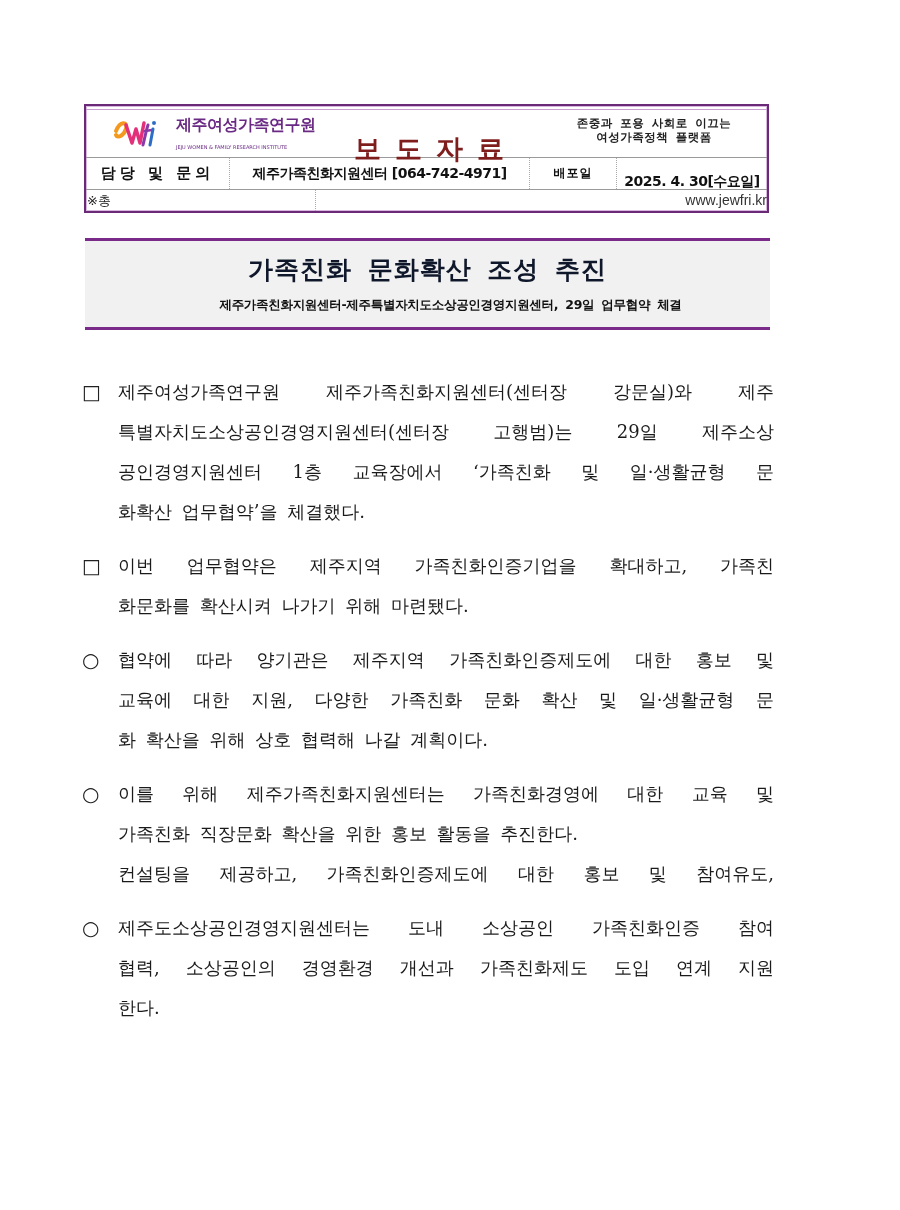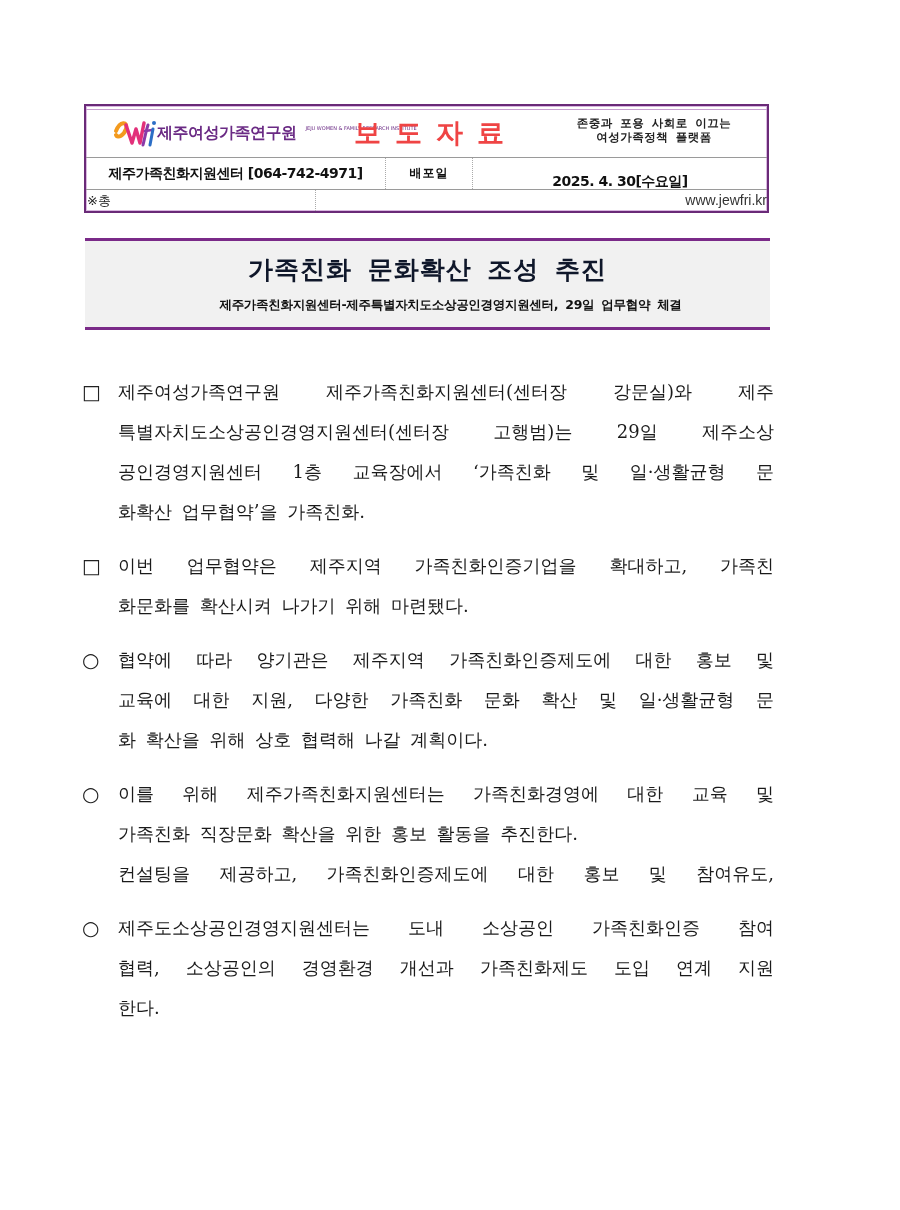--- a/index.html
+++ b/index.html
@@ -49,48 +49,48 @@
       align-items: center;
       height: 38px;
     }
     .logo-mark {
       width: 44px;
       height: 32px;
       position: relative;
     }
     .logo-text-wrap {
       display: flex;
-      flex-direction: row;
-      margin-left: 1px;
+      flex-direction: column;
+      margin-left: 20px;
       gap: 9px;
     }
     .logo-name {
       font-family: "DejaVu Sans", sans-serif;
       font-weight: bold;
       font-size: 16px;
       color: #6a2a84;
       letter-spacing: -0.5px;
       line-height: 18px;
     }
     .logo-sub {
       font-size: 5px;
       color: #6a2a84;
       letter-spacing: 0;
       line-height: 8px;
       white-space: nowrap;
     }
     .doc-type {
       position: absolute;
       left: 268px;
-      top: 10px;
+      top: 26px;
       font-family: "DejaVu Sans", sans-serif;
       font-weight: bold;
       font-size: 27px;
       letter-spacing: 14px;
-      color: #ef4444;
+      color: #7f1d1d;
       line-height: 34px;
     }
     .slogan {
       position: absolute;
       right: 8px;
       top: 10px;
       width: 210px;
       text-align: center;
       font-family: "DejaVu Sans Mono", monospace;
       font-weight: bold;
@@ -270,20 +270,21 @@
       </div>
     </div>
     <div class="doc-type">보도자료</div>
     <div class="slogan">
       <div>존중과 포용 사회로 이끄는</div>
       <div>여성가족정책 플랫폼</div>
     </div>
   </div>
 
   <div class="header-mid">
+    <div class="cell c1">담당 및 문의</div>
     <div class="cell c2">제주가족친화지원센터 [064-742-4971]</div>
     <div class="cell c3">배포일</div>
     <div class="cell c4">2025. 4. 30[수요일]</div>
   </div>
 
   <div class="header-bot">
     <div class="embargo">※총</div>
     <div class="website">www.jewfri.kr</div>
   </div>
 </div>
@@ -293,21 +294,21 @@
   <div class="title-sub">제주가족친화지원센터-제주특별자치도소상공인경영지원센터, 29일 업무협약 체결</div>
 </div>
 
 <div class="body-content">
 
   <div class="para">
     <span class="marker">□</span>
     <span class="line">제주여성가족연구원 제주가족친화지원센터(센터장 강문실)와 제주</span>
     <span class="line">특별자치도소상공인경영지원센터(센터장 고행범)는 29일 제주소상</span>
     <span class="line">공인경영지원센터 1층 교육장에서 ‘가족친화 및 일·생활균형 문</span>
-    <span class="line last">화확산 업무협약’을 가족친화.</span>
+    <span class="line last">화확산 업무협약’을 체결했다.</span>
   </div>
 
   <div class="para" style="margin-top:14px;">
     <span class="marker">□</span>
     <span class="line">이번 업무협약은 제주지역 가족친화인증기업을 확대하고, 가족친</span>
     <span class="line last">화문화를 확산시켜 나가기 위해 마련됐다.</span>
   </div>
 
   <div class="para" style="margin-top:14px;">
     <span class="marker">○</span>

